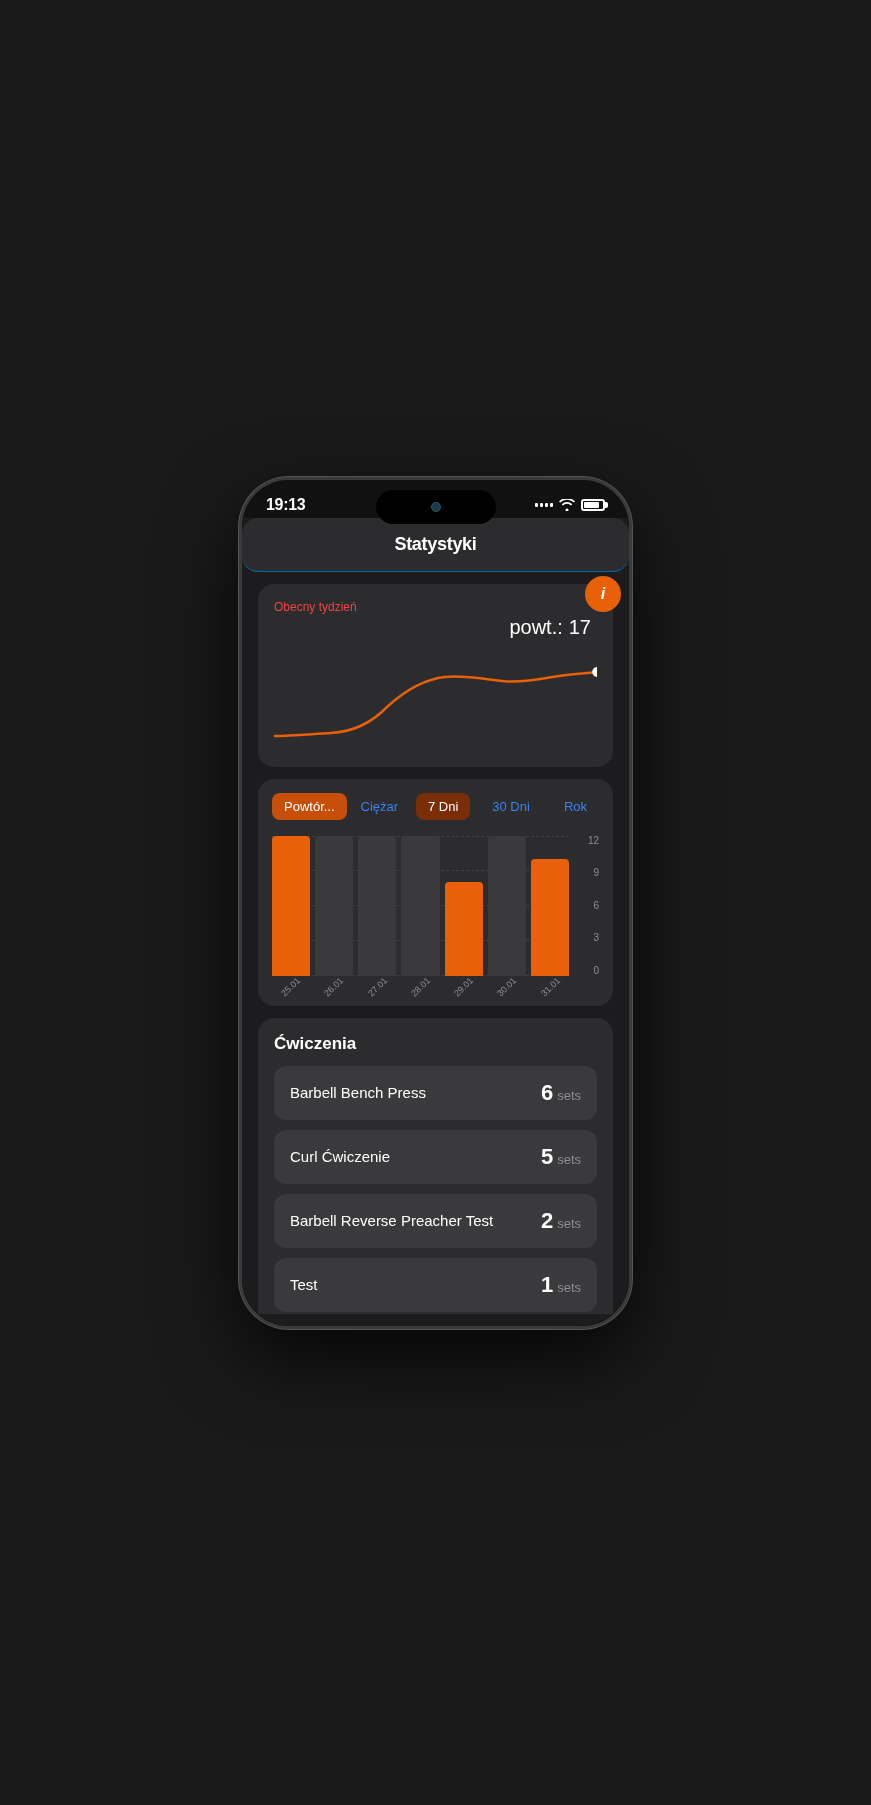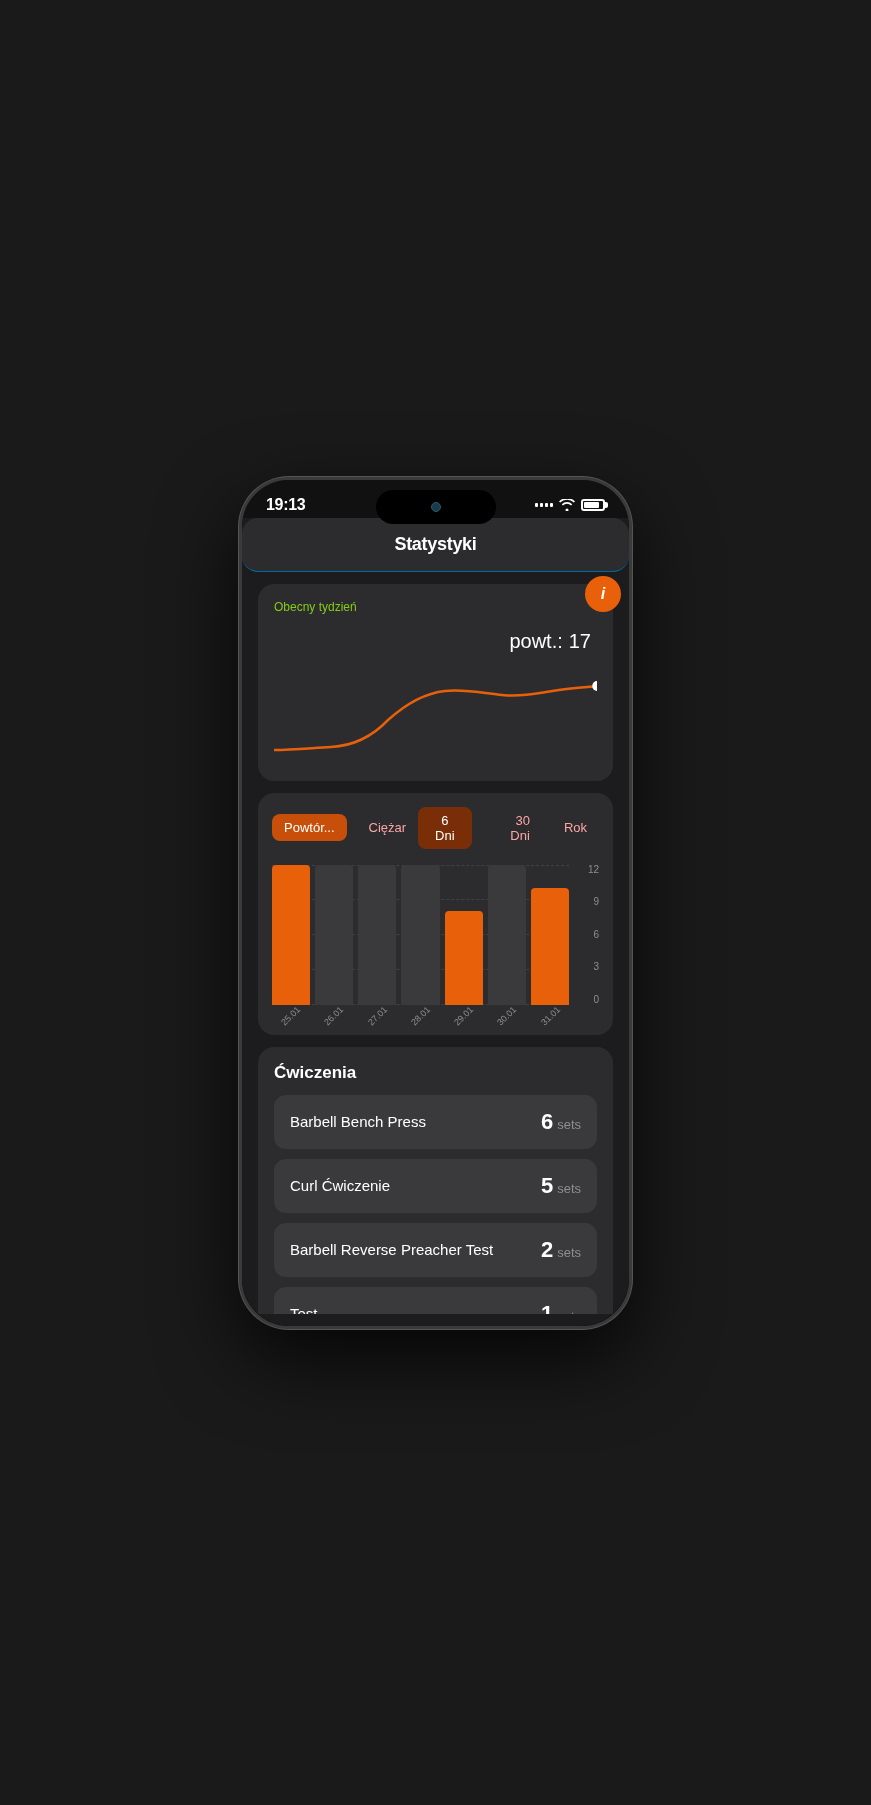--- a/index.html
+++ b/index.html
@@ -173,23 +173,23 @@
       justify-content: center;
       color: #fff;
       font-size: 16px;
       font-weight: 700;
       font-style: italic;
       cursor: pointer;
       z-index: 10;
     }
 
     .chart-label {
-      color: #84cc16;
+      color: #ef4444;
       font-size: 12px;
-      margin-bottom: 16px;
+      margin-bottom: 2px;
     }
 
     .chart-value {
       color: #fff;
       font-size: 20px;
       font-weight: 700;
       margin-bottom: 12px;
       text-align: right;
     }
 
@@ -218,21 +218,21 @@
 
     .filter-row {
       display: flex;
       justify-content: space-between;
       align-items: center;
       margin-bottom: 16px;
     }
 
     .filter-left {
       display: flex;
-      gap: 10px;
+      gap: 2px;
     }
 
     .filter-right {
       display: flex;
       gap: 10px;
       align-items: center;
     }
 
     .filter-btn {
       padding: 6px 12px;
@@ -243,21 +243,21 @@
       border: none;
     }
 
     .filter-btn.active-orange {
       background: #c84f0a;
       color: #fff;
     }
 
     .filter-btn.inactive {
       background: transparent;
-      color: #fca5a5;
+      color: #3b82f6;
       text-align: right;
     }
 
     .filter-btn.active-period {
       background: #7a2e08;
       color: #fff;
     }
 
     .y-axis {
       position: absolute;
@@ -440,21 +440,21 @@
         </div>
 
         <div class="bar-chart-card">
 
           <div class="filter-row">
             <div class="filter-left">
               <button class="filter-btn active-orange">Powtór...</button>
               <button class="filter-btn inactive">Ciężar</button>
             </div>
             <div class="filter-right">
-              <button class="filter-btn active-period">6 Dni</button>
+              <button class="filter-btn active-period">7 Dni</button>
               <button class="filter-btn inactive">30 Dni</button>
               <button class="filter-btn inactive">Rok</button>
             </div>
           </div>
 
           <div style="position:relative;">
 
             <div class="grid-lines">
               <div class="grid-line"></div>
               <div class="grid-line"></div>

